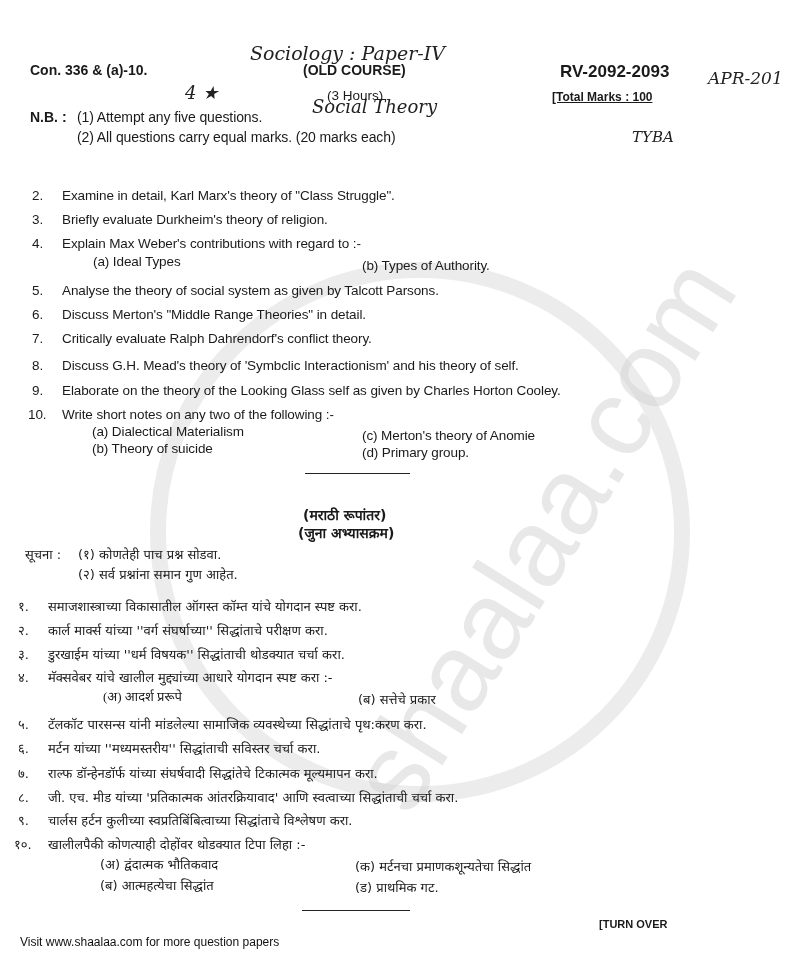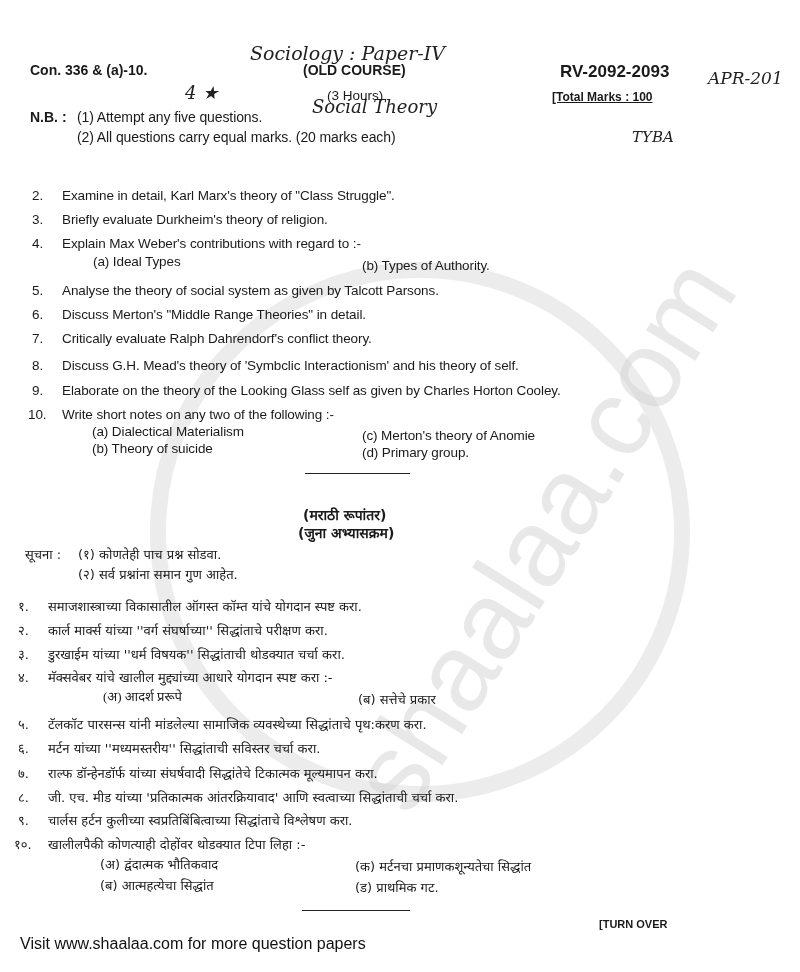--- a/index.html
+++ b/index.html
@@ -88,14 +88,14 @@
   <div class="abs mr" style="left:18px;top:811px;"><span class="num">९.</span><span>चार्लस हर्टन कुलीच्या स्वप्रतिबिंबित्वाच्या सिद्धांताचे विश्लेषण करा.</span></div>
   <div class="abs mr" style="left:14px;top:835px;"><span class="num" style="width:34px">१०.</span><span>खालीलपैकी कोणत्याही दोहोंवर थोडक्यात टिपा लिहा :-</span></div>
   <div class="abs mr" style="left:100px;top:855px;">(अ)  द्वंदात्मक भौतिकवाद</div>
   <div class="abs mr" style="left:100px;top:876px;">(ब)  आत्महत्येचा सिद्धांत</div>
   <div class="abs mr" style="left:355px;top:857px;">(क)  मर्टनचा प्रमाणकशून्यतेचा सिद्धांत</div>
   <div class="abs mr" style="left:355px;top:878px;">(ड)  प्राथमिक गट.</div>
 
   <div class="rule" style="left:302px;top:910px;width:108px;"></div>
 
   <div class="abs" style="left:592px;top:918px;font-weight:bold;font-size:11px;margin-left:7px;">[TURN OVER</div>
-  <div class="abs" style="left:20px;top:935px;font-size:16px;color:#111;">Visit www.shaalaa.com for more question papers</div>
+  <div class="abs" style="left:20px;top:935px;font-size:12px;color:#111;">Visit www.shaalaa.com for more question papers</div>
 </div>
 
 </body></html>

